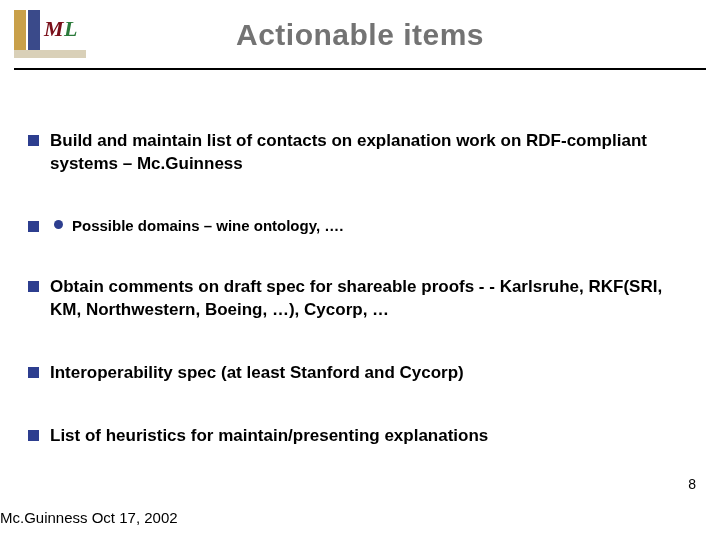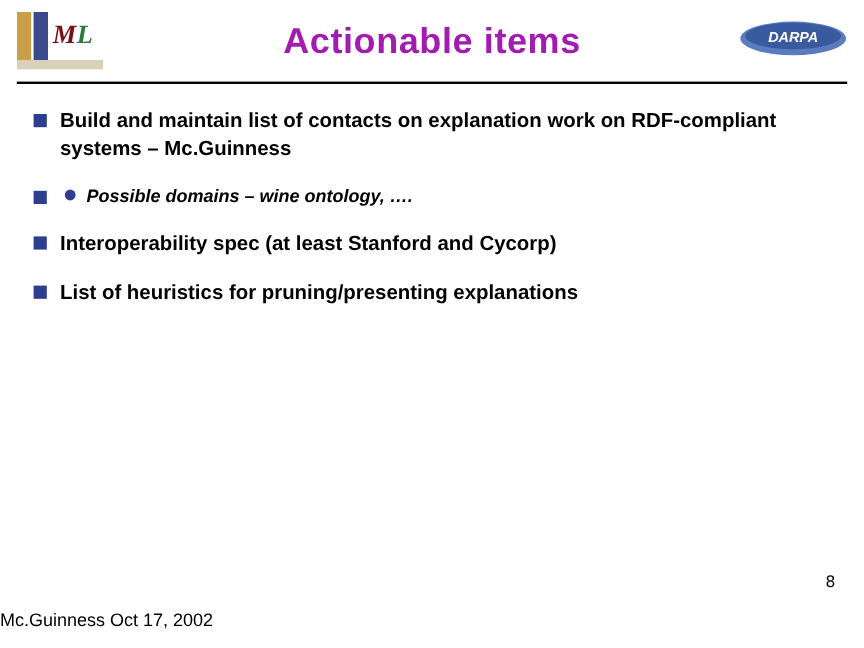--- a/index.html
+++ b/index.html
@@ -30,46 +30,47 @@
       right: 0;
       top: 14px;
       width: 90px;
       height: 36px;
     }
     .title {
       text-align: center;
       font-family: "Arial Black", Arial, sans-serif;
       font-weight: 900;
       font-size: 30px;
-      color: #a21caf;
+      color: #737373;
       padding-top: 18px;
       letter-spacing: 0.5px;
     }
     .content {
       padding: 20px 28px 0 28px;
     }
     ul.main { list-style: none; }
     ul.main > li {
       position: relative;
       padding-left: 22px;
       margin-bottom: 18px;
       font-size: 17px;
       font-weight: bold;
       line-height: 1.35;
+      margin-top: 40px;
     }
     ul.main > li::before {
       content: "";
       position: absolute;
       left: 0;
       top: 5px;
       width: 11px;
       height: 11px;
       background: #2d3e8f;
     }
-    ul.sub { list-style: none; margin-top: 8px; font-style: italic; }
+    ul.sub { list-style: none; margin-top: 8px; }
     ul.sub > li {
       position: relative;
       padding-left: 22px;
       font-size: 15px;
       font-weight: bold;
       line-height: 1.35;
     }
     ul.sub > li::before {
       content: "";
       position: absolute;
@@ -102,34 +103,28 @@
   <div class="logo-left">
     <svg viewBox="0 0 72 50" width="72" height="50">
       <rect x="0" y="2" width="12" height="40" fill="#c9a04a"></rect>
       <rect x="14" y="2" width="12" height="40" fill="#3a4a8a"></rect>
       <text x="30" y="28" font-family="Georgia,serif" font-size="22" font-weight="bold" font-style="italic" fill="#7a0f1a">M</text>
       <text x="50" y="28" font-family="Georgia,serif" font-size="22" font-weight="bold" font-style="italic" fill="#2a7a3a">L</text>
       <rect x="0" y="42" width="72" height="8" fill="#d9d0b8"></rect>
     </svg>
   </div>
   <div class="title">Actionable items</div>
-  <div class="logo-right">
-    <svg viewBox="0 0 90 36" width="90" height="36">
-      <ellipse cx="45" cy="18" rx="44" ry="14" fill="#5a7bbf"></ellipse>
-      <ellipse cx="45" cy="16" rx="40" ry="11" fill="#3a5a9f"></ellipse>
-      <text x="45" y="21" text-anchor="middle" font-family="Arial" font-size="12" font-weight="bold" font-style="italic" fill="#fff">DARPA</text>
-    </svg>
-  </div>
 </div>
 
 <div class="content">
   <ul class="main" id="main-list">
       <li><span>Build and maintain list of contacts on explanation work on RDF-compliant systems – Mc.Guinness</span></li>
       <li><ul class="sub">
           <li><span>Possible domains – wine ontology, ….</span></li>
         </ul></li>
+      <li><span>Obtain comments on draft spec for shareable proofs - - Karlsruhe, RKF(SRI, KM, Northwestern, Boeing, …), Cycorp, …</span></li>
       <li><span>Interoperability spec  (at least Stanford and Cycorp)</span></li>
-      <li><span>List of heuristics for pruning/presenting explanations</span></li>
+      <li><span>List of heuristics for maintain/presenting explanations</span></li>
     </ul>
 </div>
 
 <div class="page-number">8</div>
 <div class="footer">Mc.Guinness Oct 17,  2002</div>
 
 </body></html>

